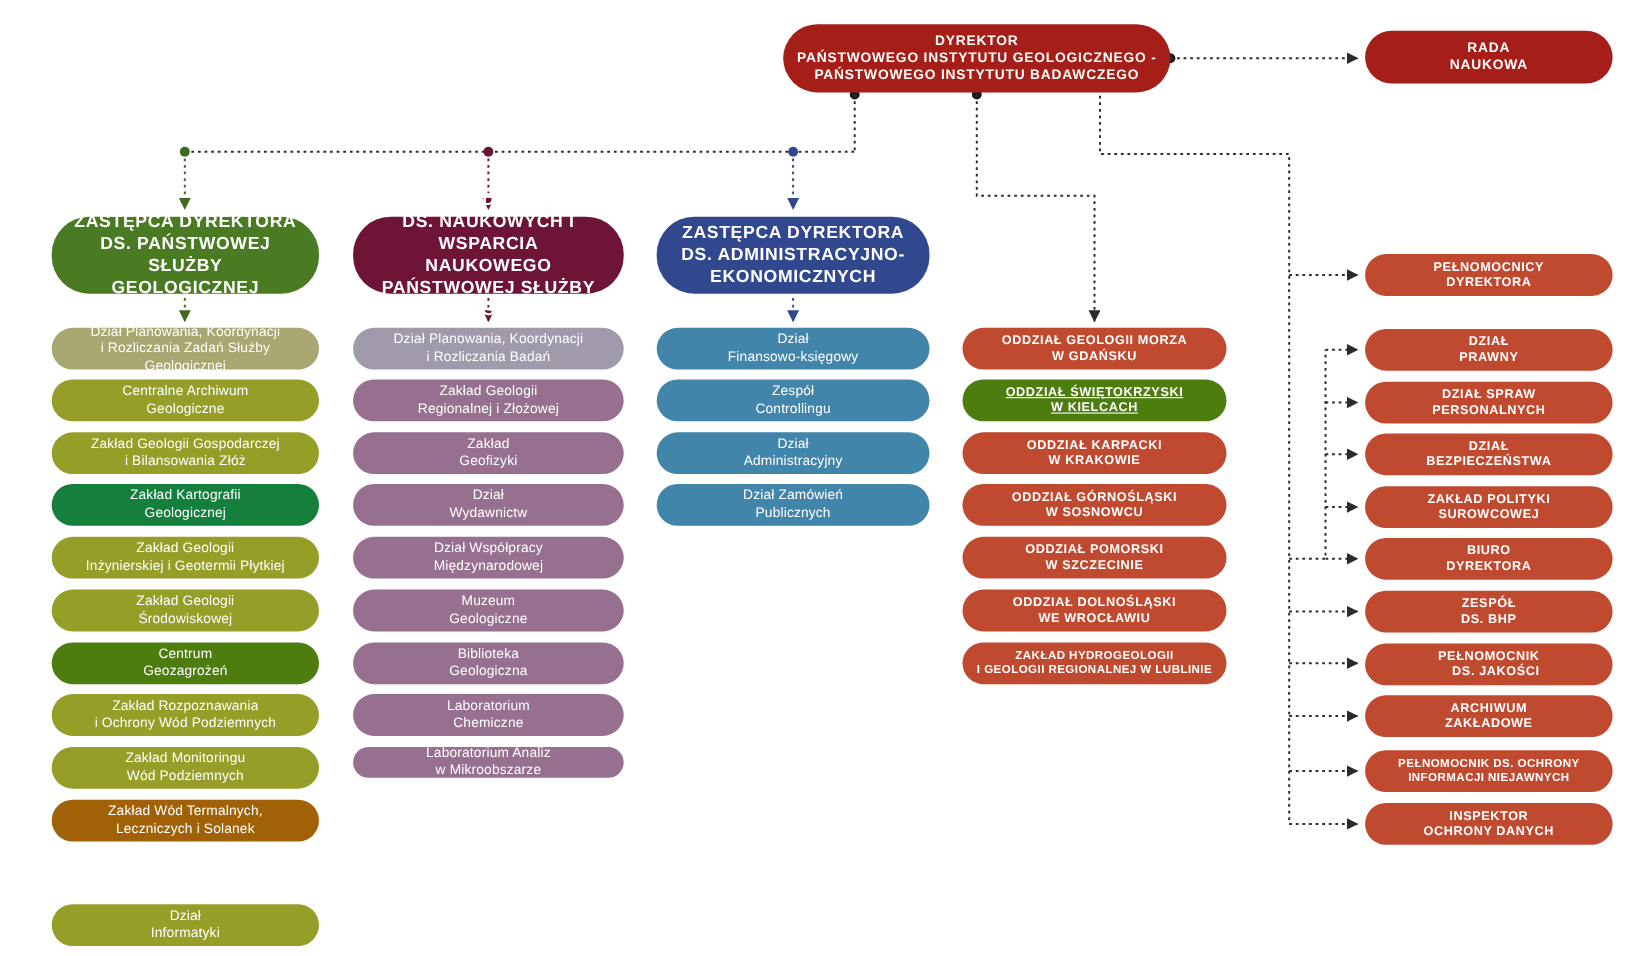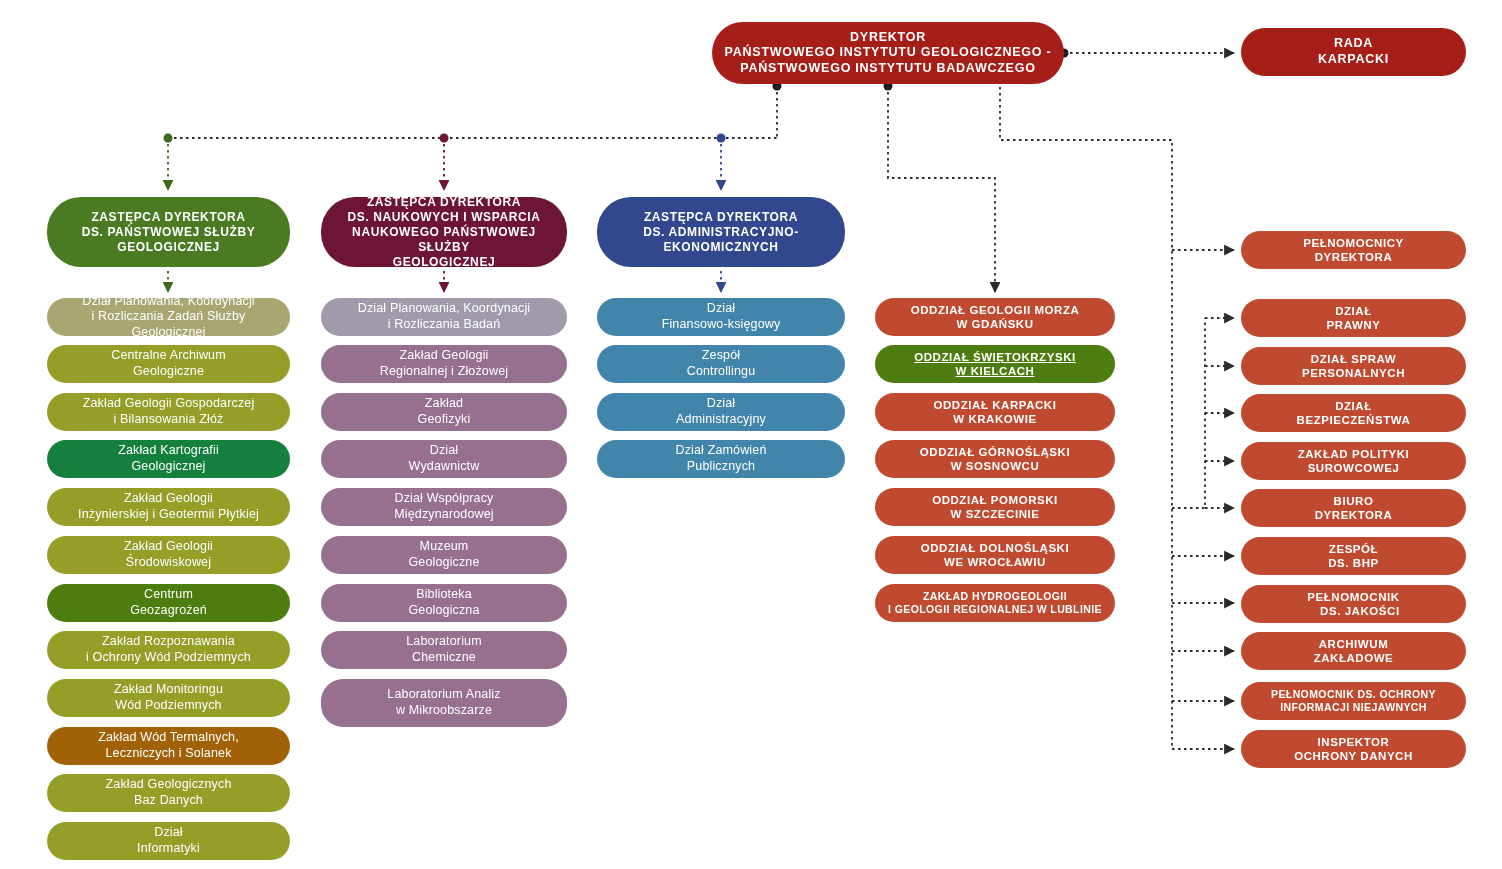--- a/index.html
+++ b/index.html
@@ -45,21 +45,21 @@
   
   .lvl-top {
     border-radius: 34px;
     font-weight: bold;
     font-size: 12.5px;
     letter-spacing: 0.75px;
   }
   .lvl-deputy {
     border-radius: 34px;
     font-weight: bold;
-    font-size: 12px;
+    font-size: 16px;
     letter-spacing: 0.6px;
   }
   .lvl-unit {
     border-radius: 22px;
     font-weight: normal;
     font-size: 12.5px;
     letter-spacing: 0.15px;
   }
   .lvl-unit-caps {
     border-radius: 22px;
@@ -145,21 +145,21 @@
   </svg>
 
   <div class="node lvl-top" style="left:712px; top:22px; width:352px; height:62px; background:#a51f18;">
     <span class="lbl">DYREKTOR
 PAŃSTWOWEGO INSTYTUTU GEOLOGICZNEGO -
 PAŃSTWOWEGO INSTYTUTU BADAWCZEGO</span>
   </div>
 
   <div class="node lvl-top" style="left:1241px; top:28px; width:225px; height:48px; background:#a51f18;">
     <span class="lbl">RADA
-KARPACKI</span>
+NAUKOWA</span>
   </div>
 
   <div class="node lvl-deputy" style="left:47px; top:197px; width:243px; height:70px; background:#4a7a22;">
     <span class="lbl">ZASTĘPCA DYREKTORA
 DS. PAŃSTWOWEJ SŁUŻBY
 GEOLOGICZNEJ</span>
   </div>
 
   <div class="node lvl-deputy" style="left:321px; top:197px; width:246px; height:70px; background:#6d1437;">
     <span class="lbl">ZASTĘPCA DYREKTORA
@@ -207,24 +207,20 @@
 i Ochrony Wód Podziemnych</span>
     </div>
   <div class="node lvl-unit" style="left:47px; top:679px; width:243px; height:38px; background:#959f28;">
       <span class="lbl">Zakład Monitoringu
 Wód Podziemnych</span>
     </div>
   <div class="node lvl-unit" style="left:47px; top:727px; width:243px; height:38px; background:#a16207;">
       <span class="lbl">Zakład Wód Termalnych,
 Leczniczych i Solanek</span>
     </div>
-  <div class="node lvl-unit" style="left:47px; top:774px; width:243px; height:38px; background:#959f28;">
-      <span class="lbl">Zakład Geologicznych
-Baz Danych</span>
-    </div>
   <div class="node lvl-unit" style="left:47px; top:822px; width:243px; height:38px; background:#959f28;">
       <span class="lbl">Dział
 Informatyki</span>
     </div>
 
   <div class="node lvl-unit" style="left:321px; top:298px; width:246px; height:38px; background:#a09aab;">
       <span class="lbl">Dział Planowania, Koordynacji
 i Rozliczania Badań</span>
     </div>
   <div class="node lvl-unit" style="left:321px; top:345px; width:246px; height:38px; background:#97708f;">
@@ -248,21 +244,21 @@
 Geologiczne</span>
     </div>
   <div class="node lvl-unit" style="left:321px; top:584px; width:246px; height:38px; background:#97708f;">
       <span class="lbl">Biblioteka
 Geologiczna</span>
     </div>
   <div class="node lvl-unit" style="left:321px; top:631px; width:246px; height:38px; background:#97708f;">
       <span class="lbl">Laboratorium
 Chemiczne</span>
     </div>
-  <div class="node lvl-unit" style="left:321px; top:679px; width:246px; height:48px; background:#97708f;">
+  <div class="node lvl-unit" style="left:321px; top:679px; width:246px; height:28px; background:#97708f;">
       <span class="lbl">Laboratorium Analiz
 w Mikroobszarze</span>
     </div>
 
   <div class="node lvl-unit" style="left:597px; top:298px; width:248px; height:38px; background:#4285ab;">
       <span class="lbl">Dział
 Finansowo-księgowy</span>
     </div>
   <div class="node lvl-unit" style="left:597px; top:345px; width:248px; height:38px; background:#4285ab;">
       <span class="lbl">Zespół

